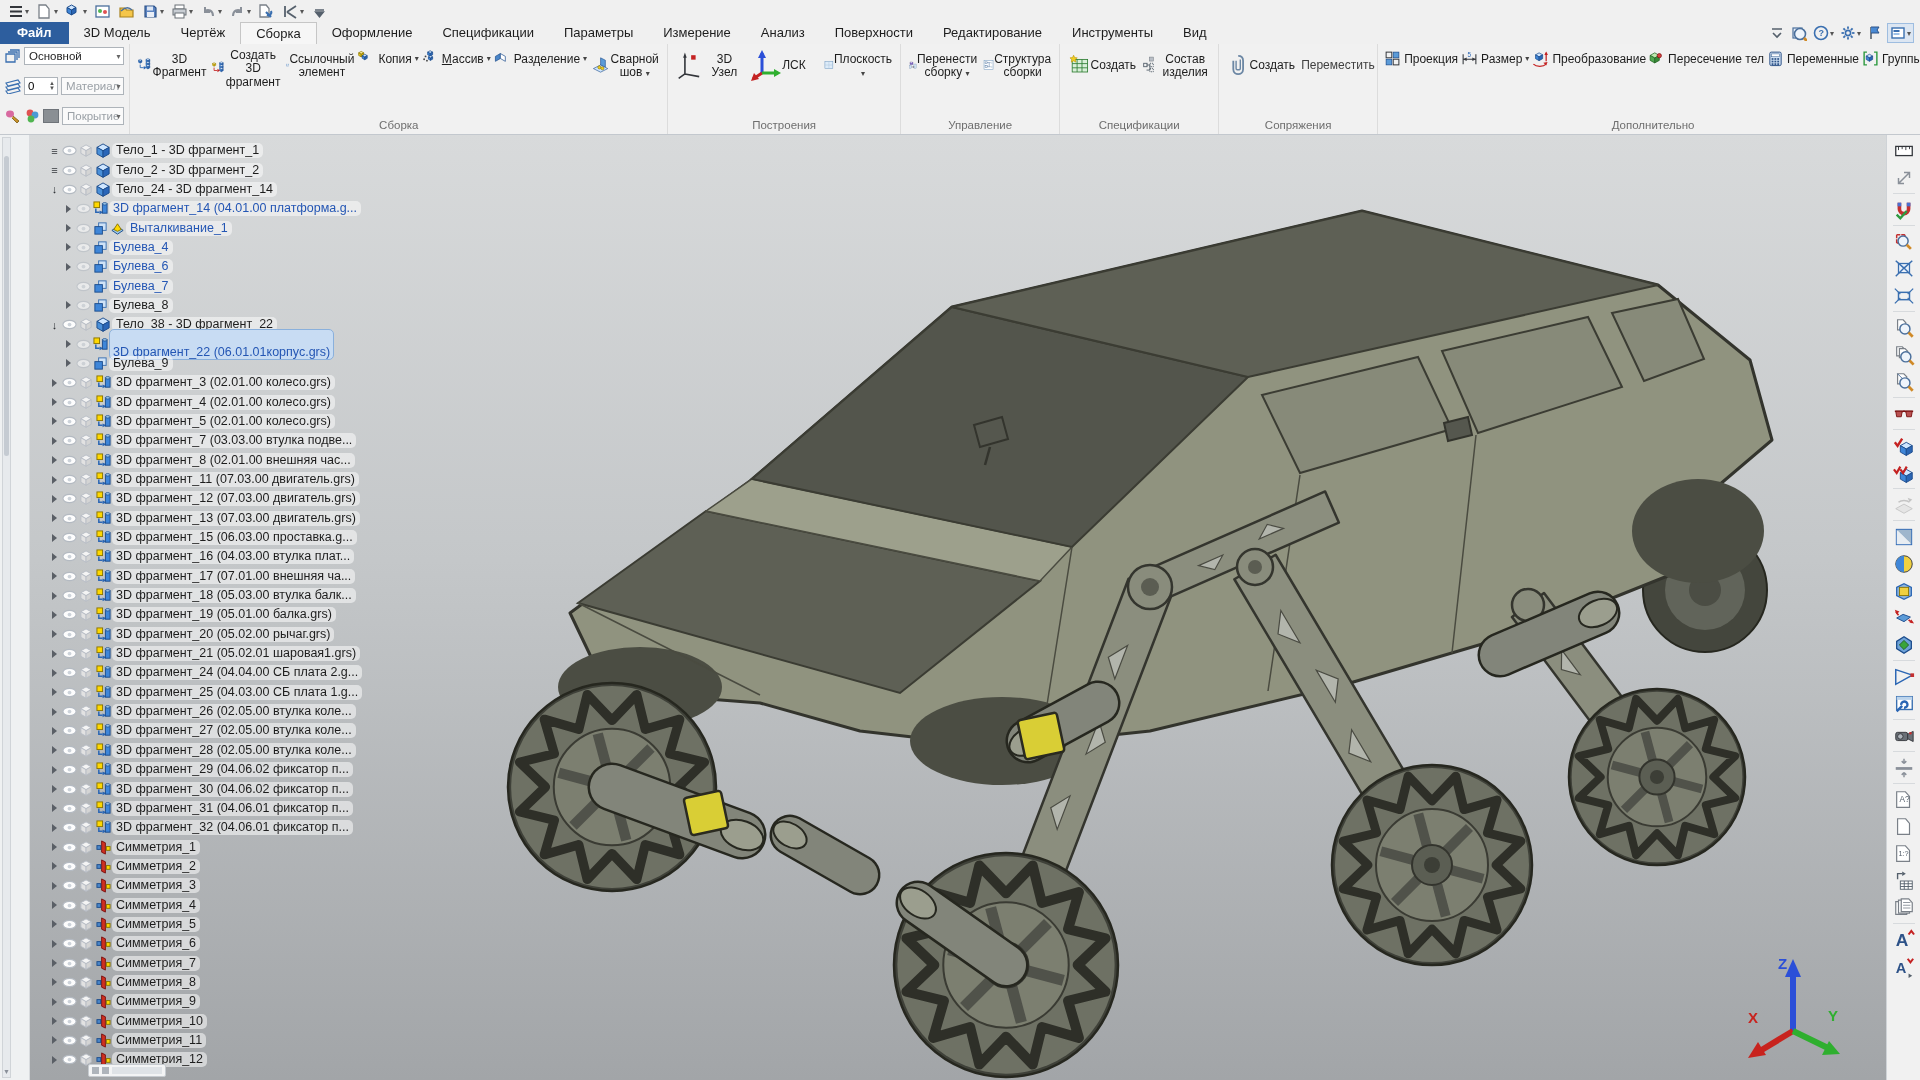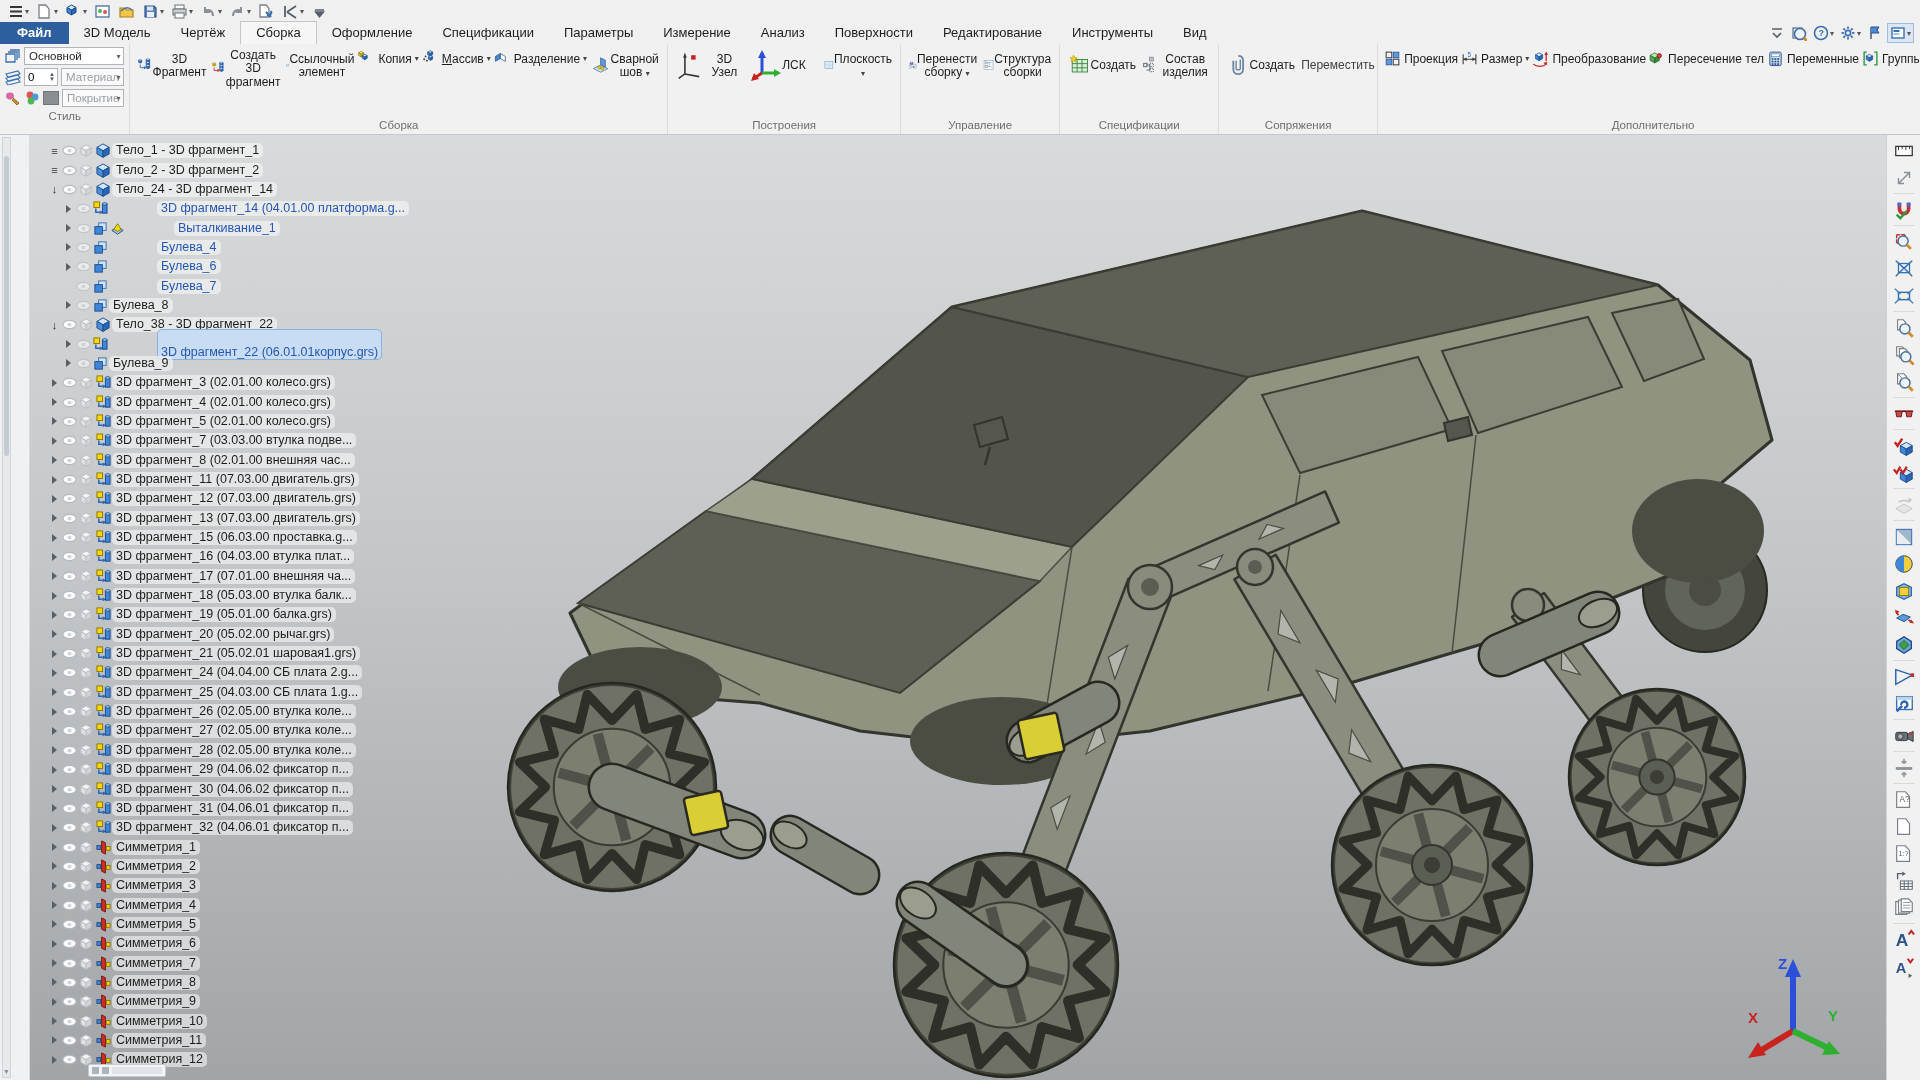--- a/index.html
+++ b/index.html
@@ -6,21 +6,21 @@
 html,body { width:1920px; height:1080px; overflow:hidden;
   font-family:"Liberation Sans","DejaVu Sans",sans-serif; background:#f0f0f0; }
 
 #titlebar { position:absolute; left:0; top:0; width:1920px; height:22px;
   background:#f0f0f0; display:flex; align-items:center; padding-left:4px; gap:1px; }
 .qa-btn { display:flex; align-items:center; height:20px; padding:0 3px; cursor:default; }
 .qa-btn svg { width:17px; height:17px; }
 .qa-caret { font-size:8px; color:#555; margin-left:1px; }
 
 #tabbar { position:absolute; left:0; top:22px; width:1920px; height:22px;
-  background:#f0f0f0; display:flex; align-items:flex-end; }
+  background:#f0f0f0; display:flex; align-items:flex-start; }
 .tab { padding:3px 15px 4px; font-size:13px; color:#1d1d1d; white-space:nowrap; }
 .tab.file { background:#2d5e9e; color:#fff; font-weight:bold; padding:3px 17px 4px; }
 .tab.selected { background:#f6f6f6; border:1px solid #c6c6c6; border-bottom:none; }
 #header-icons { position:absolute; right:6px; top:22px; height:22px; display:flex; align-items:center; gap:2px; }
 .hdr-btn { display:flex; align-items:center; padding:1px 2px; }
 .hdr-btn.sel { background:#dce6f2; border:1px solid #9ebde0; }
 .hdr-btn svg { width:16px; height:16px; }
 
 #ribbon { position:absolute; left:0; top:44px; width:1920px; height:91px;
   background:#f1f1f1; border-bottom:1px solid #c3c8ce; display:flex; }
@@ -31,21 +31,21 @@
   font-size:12px; color:#1d1d1d; text-align:center; line-height:1.12; padding:2px 2px; }
 .rbtn svg { width:32px; height:32px; margin-bottom:2px; }
 .rbtn.disabled { color:#404040; }
 .rbtn.disabled svg { opacity:.45; filter:grayscale(1); }
 .smallcol { display:flex; flex-direction:row; justify-content:flex-start; gap:3px; padding-top:3px; }
 .sbtn { display:flex; align-items:center; font-size:12px; color:#1d1d1d; gap:3px; white-space:nowrap; }
 .sbtn svg { width:17px; height:17px; }
 .caret { font-size:8px; color:#444; }
 
 #style-group { width:200px; border-right:1px solid #dcdcdc; display:flex; flex-direction:column; padding:3px 5px 0; }
-.sg-row { display:flex; align-items:center; gap:3px; margin-bottom:3px; }
+.sg-row { display:flex; align-items:center; gap:3px; margin-bottom:12px; }
 .sg-row svg { width:16px; height:16px; flex:none; }
 .sg-select { flex:1; height:18px; border:1px solid #aeb4ba; background:#fff; font-size:11.5px;
   color:#1d1d1d; display:flex; align-items:center; padding:0 4px; position:relative; }
 .sg-select .dd { position:absolute; right:3px; font-size:8px; color:#666; }
 .sg-select.dis { color:#9aa0a6; background:#fafafa;text-align:center; }
 .sg-spin { width:34px; height:18px; border:1px solid #aeb4ba; background:#fff; font-size:11.5px;
   display:flex; align-items:center; padding:0 3px; position:relative; }
 .sg-spin .ud { position:absolute; right:2px; font-size:6px; line-height:5px; color:#555; }
 .swatch { width:16px; height:14px; background:#8a8f94; border:1px solid #6f747a; }
 
@@ -56,21 +56,21 @@
 #tree-thumb { position:absolute; left:1px; top:18px; width:5px; height:300px; background:#c5cbd2; border-radius:3px; }
 #tree-scroll .arr { position:absolute; bottom:2px; left:0; width:7px; text-align:center; font-size:7px; color:#8a9099; }
 
 #tree { position:absolute; left:18px; top:6px; width:330px; }
 .trow { display:flex; align-items:center; height:19.35px; font-size:12.5px; color:#1d1d1d; }
 .trow .cell { width:17px; flex:none; display:flex; justify-content:center; align-items:center; }
 .trow .cell.narrow { width:13px; }
 .trow .ind { width:14px; flex:none; }
 .trow svg { width:15px; height:15px; }
 .tlabel { padding:0 4px 1px; background:rgba(252,252,252,.55); border-radius:5px; white-space:nowrap; }
-.trow.blue .tlabel { color:#2456b4;margin-left:48px; }
+.trow.blue .tlabel { color:#2456b4; }
 .trow.sel .tlabel { background:#c8dcf3; border:1px solid #8ab0dc; padding:15px 3px 0; }
 .tri { width:0; height:0; border-top:4px solid transparent; border-bottom:4px solid transparent; border-left:5px solid #5a5f66; }
 .prefix-menu { color:#33363b; font-size:11px; font-weight:bold; }
 .prefix-down { color:#23262b; font-size:11px; }
 
 #right-toolbar { position:absolute; right:0; top:135px; width:34px; height:945px;
   background:#f1f1f1; border-left:1px solid #cfd3d7; display:flex; flex-direction:column; align-items:center; padding-top:2px; overflow:hidden; }
 .rt-btn { width:28px; height:27px; display:flex; align-items:center; justify-content:center; }
 .rt-btn svg { width:22px; height:22px; }
 .rt-sep { width:22px; border-top:1px solid #d7dadd; margin:2px 0; }

